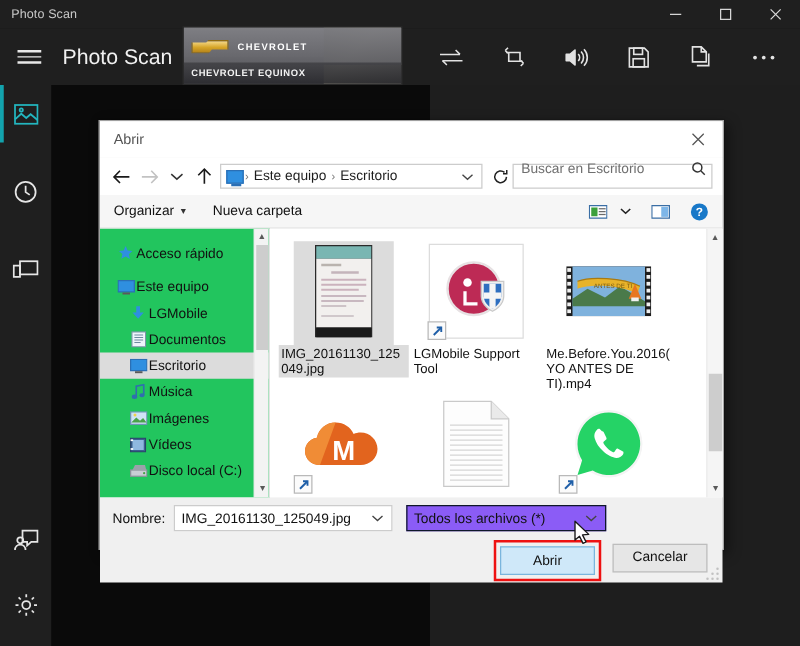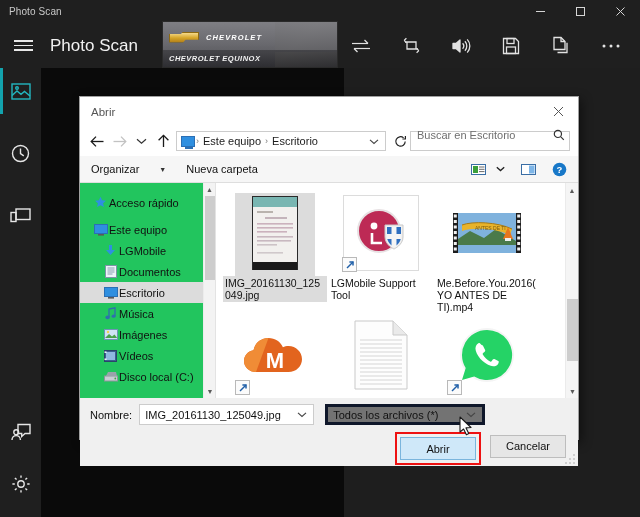--- a/index.html
+++ b/index.html
@@ -36,23 +36,23 @@
   }
   .hamburger span {
     display: block; width: 19px; height: 1.6px; background: #e8e8e8; margin: 2.8px 0;
   }
   .app-name {
     font-size: 17px; color: #f1f1f1; font-weight: 400; margin-left: 4px; white-space: nowrap;
   }
 
   
   .banner {
-    position: absolute; left: 162px; top: 21px; width: 176px; height: 47px;
+    position: absolute; left: 146px; top: 21px; width: 176px; height: 47px;
     background: linear-gradient(180deg,#8e8e93 0%, #7c7c80 52%, #6e6e72 53%, #55555a 100%);
-    overflow: hidden; border: 1px solid #2a2a2a; font-style: italic;
+    overflow: hidden; border: 1px solid #2a2a2a;
   }
   .banner-photo {
     position: absolute; right: 0; top: 0; width: 62px; height: 47px;
     background: linear-gradient(135deg,#6b6b63 0%, #8d8a7c 40%, #5e5c55 100%);
     opacity: .95;
   }
   .banner-top {
     position: absolute; left: 0; top: 0; width: 176px; height: 30px;
     display: flex; align-items: center;
     background: linear-gradient(180deg, rgba(125,125,130,.92), rgba(95,95,100,.9));
@@ -161,21 +161,21 @@
   }
   .search-ph { font-size: 11px; color: #6f6f6f; white-space: nowrap; }
   .search-ico { margin-left: auto; color: #333; display: flex; }
 
   
   .dlg-cmd {
     height: 27px; display: flex; align-items: center; padding: 0 8px 0 11px;
     background: #f6f6f6; border-bottom: 1px solid #dedede;
   }
   .cmd-item {
-    font-size: 11px; color: #111; display: flex; align-items: center; gap: 20px; margin-right: 20px;
+    font-size: 11px; color: #111; display: flex; align-items: center; gap: 4px; margin-right: 20px;
   }
   .cmd-caret { font-size: 7px; color: #333; }
   .cmd-right { margin-left: auto; display: flex; align-items: center; gap: 4px; }
   .cmd-ico { width: 22px; height: 22px; display: flex; align-items: center; justify-content: center; }
 
   
   .dlg-body { display: flex; height: 215px; background: #fff; }
   .tree {
     width: 136px; background: #22c55e; border-right: 1px solid #e3e3e3;
     padding-top: 9px; position: relative; overflow: hidden;
@@ -237,21 +237,21 @@
   
   .dlg-foot { height: 68px; background: #f0f0f0; position: relative; }
   .foot-row1 { display: flex; align-items: center; padding: 6px 10px 0 10px; }
   .foot-lbl { font-size: 11px; color: #111; margin-right: 7px; }
   .name-field {
     width: 175px; height: 21px; background: #fff; border: 1px solid #ccc;
     display: flex; align-items: center; padding: 0 2px 0 5px; font-size: 11px; color: #111;
   }
   .fld-caret { margin-left: auto; color: #444; padding: 0 4px; display: flex; }
   .type-field {
-    width: 160px; height: 21px; background: #737373; border: 3px solid #0f172a; margin-left: 11px;
+    width: 160px; height: 21px; background: #8b5cf6; border: 1px solid #0f172a; margin-left: 11px;
     display: flex; align-items: center; padding: 0 2px 0 5px; font-size: 11px; color: #111;
   }
   .foot-row2 { display: flex; align-items: center; justify-content: flex-end; padding: 7px 12px 0 0; gap: 9px; }
   .btn {
     width: 76px; height: 23px; border: 1px solid #bdbdbd; background: #e6e6e6;
     font-size: 11px; color: #111; display: flex; align-items: center; justify-content: center;
   }
   .btn.primary { background: #cfe8f9; border: 1px solid #7ab5dd; }
   .btn-hl {
     position: relative; padding: 3px; border: 2px solid #ee1111;

